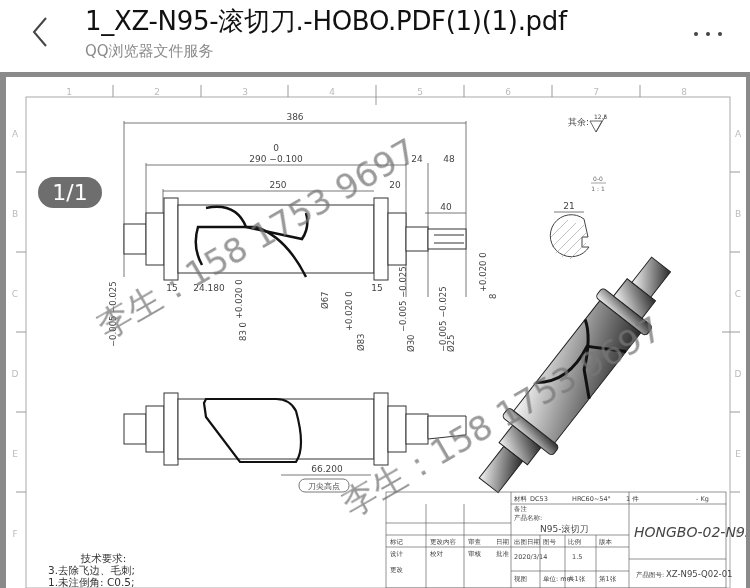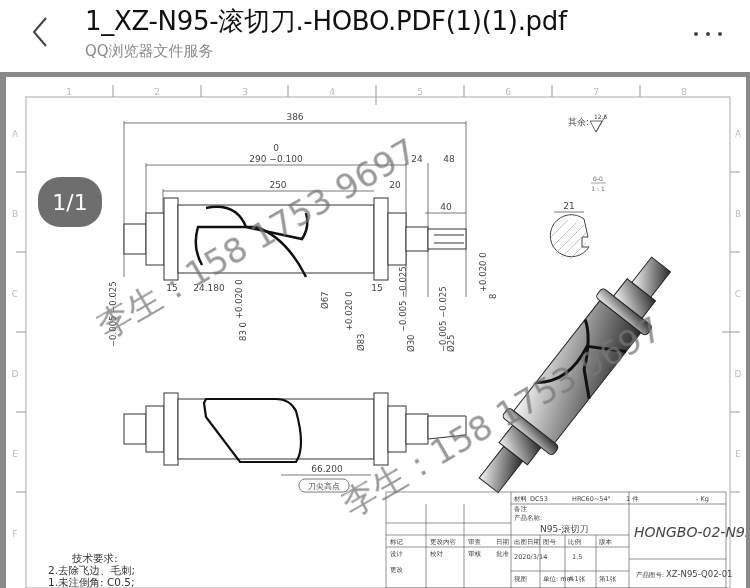--- a/index.html
+++ b/index.html
@@ -9,25 +9,25 @@
   .topbar { position: absolute; left: 0; top: 0; width: 750px; height: 72px; background: #fff; border-radius: 20px; }
   .back-btn { position: absolute; left: 26px; top: 12px; width: 30px; height: 40px; cursor: pointer; }
   .title { position: absolute; left: 85px; top: 4px; font-size: 26px; color: #111; white-space: nowrap; letter-spacing: -0.3px; }
   .subtitle { position: absolute; left: 85px; top: 42px; font-size: 15px; color: #8a8a8a; white-space: nowrap; }
   .more-btn { position: absolute; right: 20px; top: 14px; width: 40px; height: 30px; cursor: pointer; }
 
   .viewer { position: absolute; left: 0; top: 72px; width: 750px; height: 516px; background: #8a8a8a; }
   .page { position: absolute; left: 6px; top: 5px; width: 740px; height: 511px; background: #fff; overflow: hidden; }
   .page svg { position: absolute; left: 0; top: 0; }
 
-  .page-badge { position: absolute; left: 38px; top: 105px; width: 64px; height: 50px; border-radius: 22px;
+  .page-badge { position: absolute; left: 38px; top: 105px; width: 64px; height: 31px; border-radius: 22px;
     background: #6e6e6e; color: #fff; font-size: 22px; display: flex; align-items: center; justify-content: center; }
 
   .tech { position: absolute; left: 42px; top: 475px; font-size: 10.5px; color: #333; line-height: 12px; font-family: "DejaVu Sans", sans-serif; }
-  .tech .hd { padding-left: 24px; }
+  .tech .hd { padding-left: 24px; text-align: center; }
 </style>
 </head>
 <body>
 
 <div class="topbar">
   <div class="back-btn">
     <svg width="30" height="40" viewBox="0 0 30 40">
       <polyline points="20,6 8,20 20,34" fill="none" stroke="#444" stroke-width="2"></polyline>
     </svg>
   </div>
@@ -252,19 +252,19 @@
         <text x="562" y="504">共1张</text>
         <text x="593" y="504">第1张</text>
         <text x="630" y="500">产品图号:</text>
         <text x="660" y="500" font-size="8.5">XZ-N95-Q02-01</text>
         <text x="628" y="460" font-size="14" font-style="italic">HONGBO-02-N95</text>
       </g>
     </svg>
 
     <div class="tech">
       <div class="hd">技术要求:</div>
-      <div>2.去除飞边、毛刺;</div>
+      <div>3.去除飞边、毛刺;</div>
       <div>1.未注倒角: C0.5;</div>
 
     </div>
   </div>
   <div class="page-badge">1/1</div>
 </div>
 
 </body></html>

